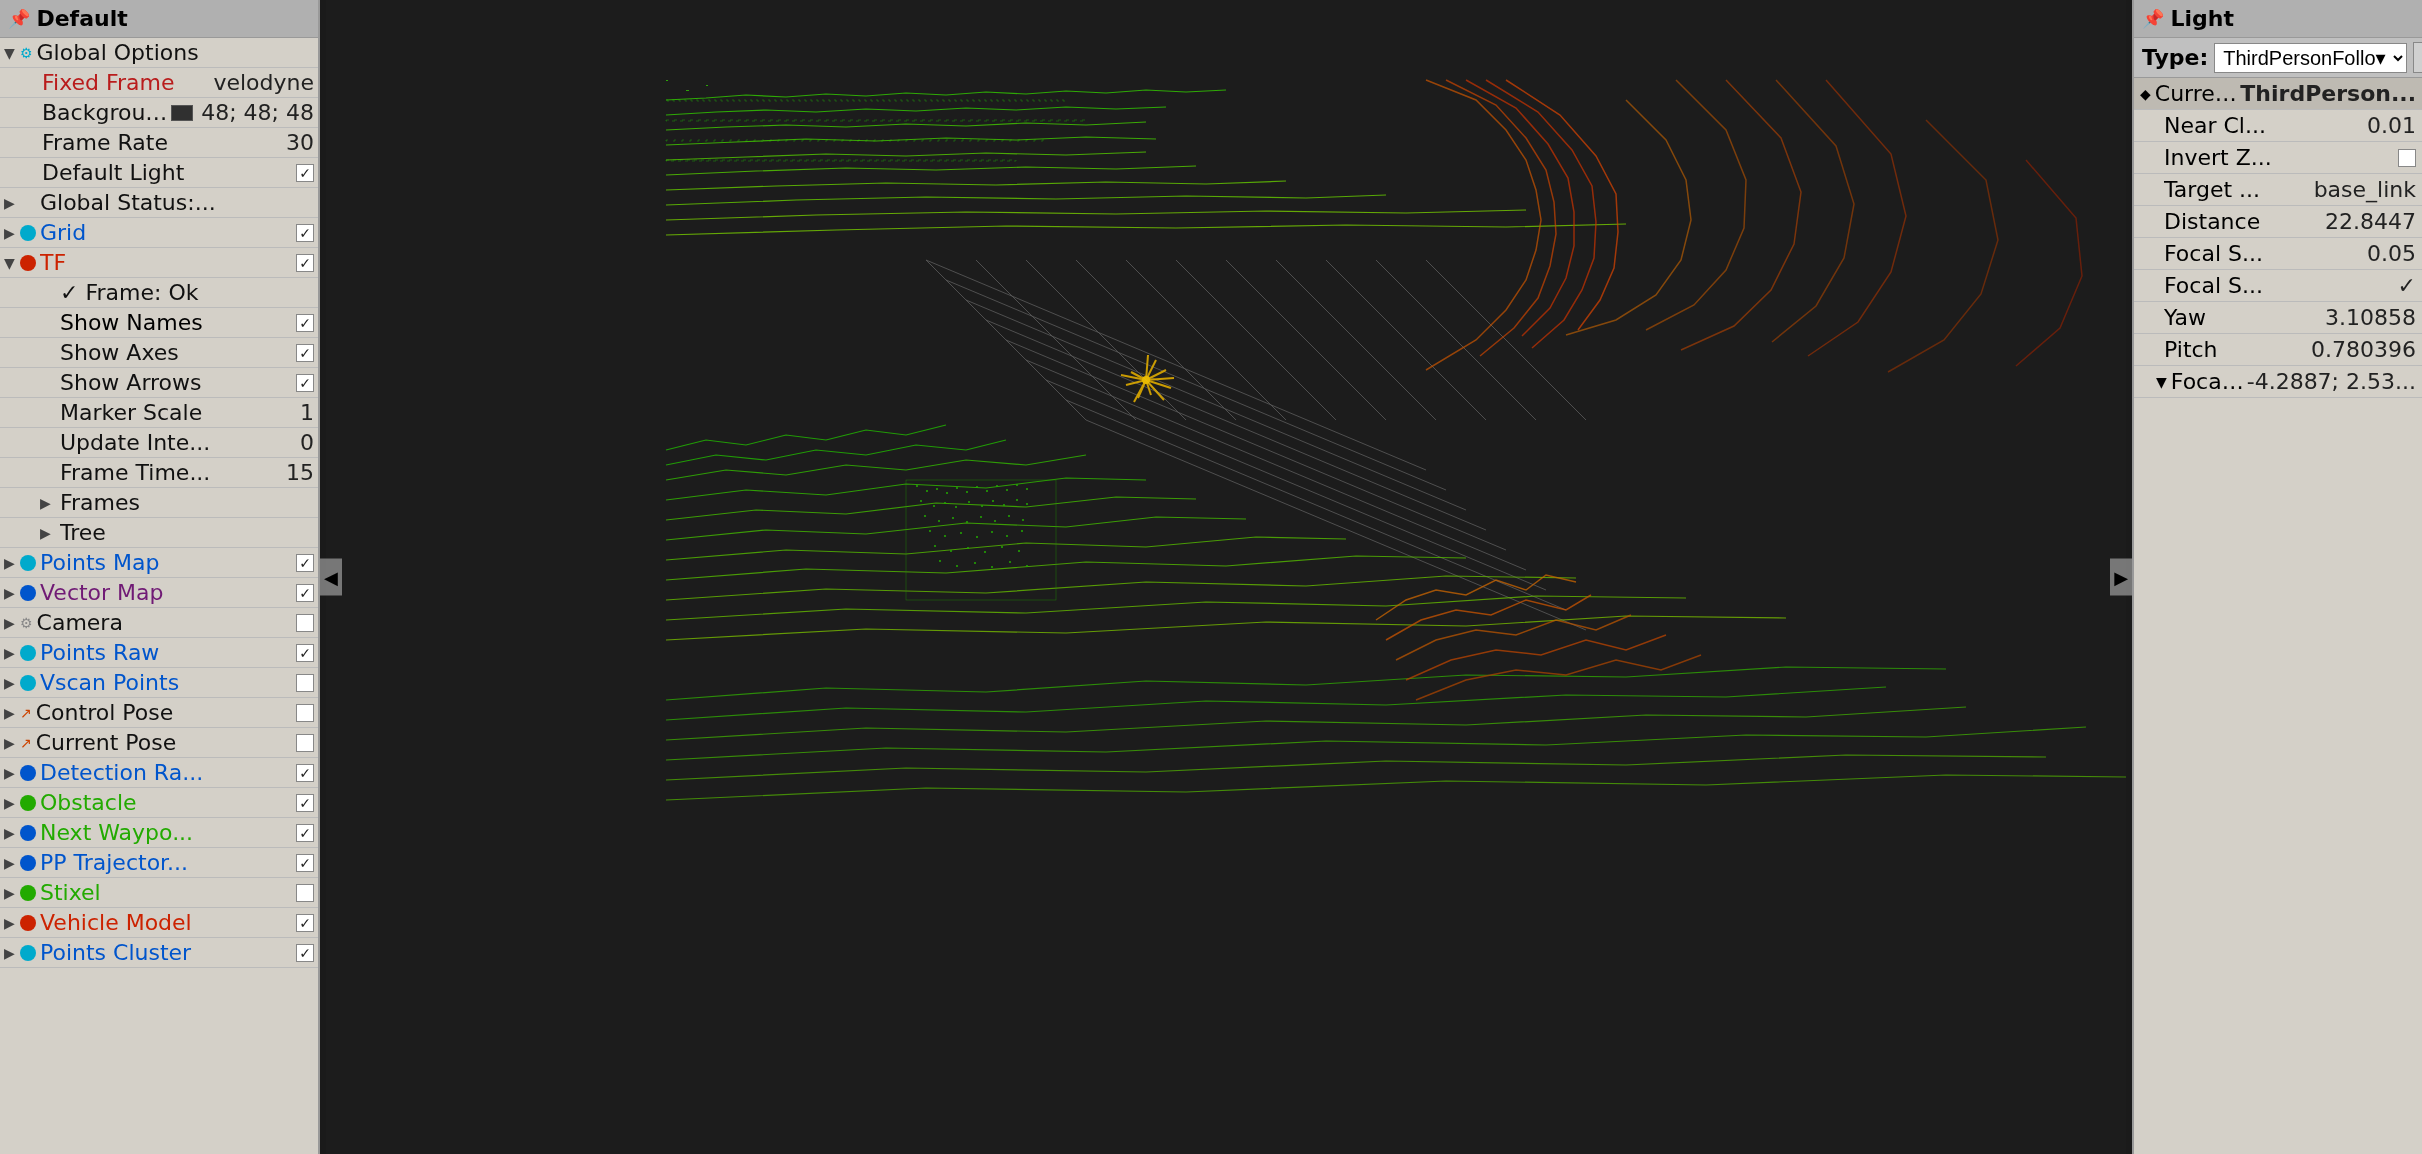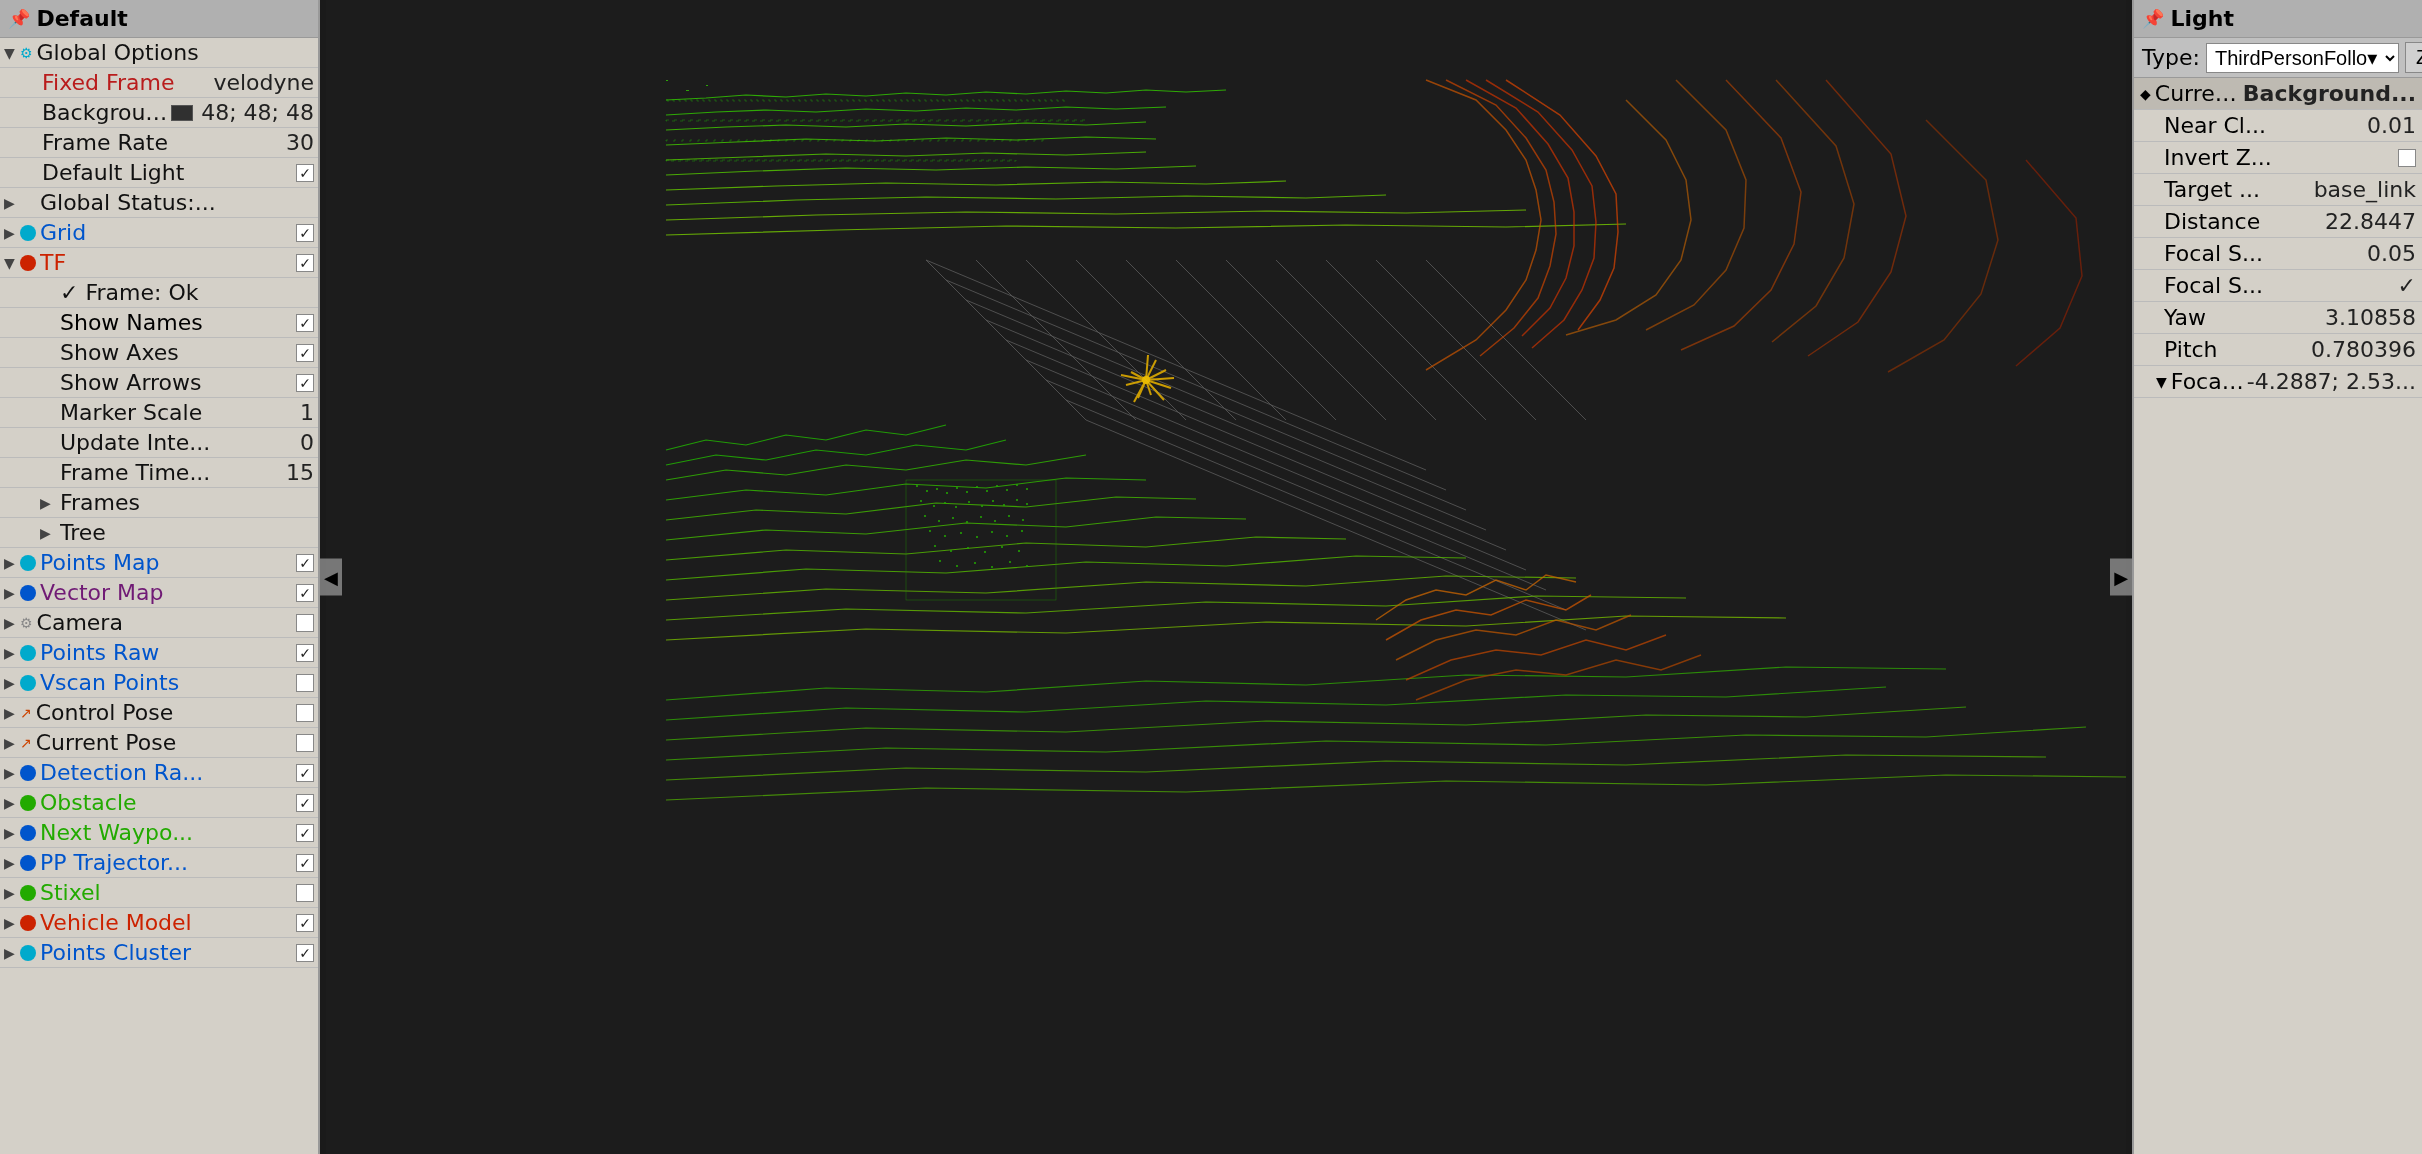--- a/index.html
+++ b/index.html
@@ -164,21 +164,21 @@
     .views-header {
       display: flex;
       align-items: center;
       padding: 4px 8px;
       gap: 6px;
       background: #c0c0c0;
       border-bottom: 1px solid #999;
     }
 
     .type-label {
-      font-weight: normal;
+      font-weight: bold;
     }
 
     .type-dropdown {
       flex: 1;
       background: white;
       border: 1px solid #888;
       padding: 2px 4px;
       font-size: 20px;
     }
 
@@ -612,21 +612,21 @@
     <select class="type-dropdown">
       <option>ThirdPersonFollo▾</option>
     </select>
     <button class="zero-button">Zero</button>
   </div>
   <div class="views-list" id="views-list">
 
   <div class="views-row section-title">
         <span style="padding-left:0px;margin-right:4px;font-size:14px">◆</span>
         <span class="row-label">Current V...</span>
-        <span class="row-value">Background...</span>
+        <span class="row-value">ThirdPerson...</span>
       </div>
       <div class="views-row">
         <span style="padding-left:24px;display:inline-block"></span>
         <span class="row-label">Near Cl...</span>
         <span class="row-value">0.01</span>
       </div>
       <div class="views-row">
         <span style="padding-left:24px;display:inline-block"></span>
         <span class="row-label">Invert Z...</span>
         <span class="checkbox "></span>

